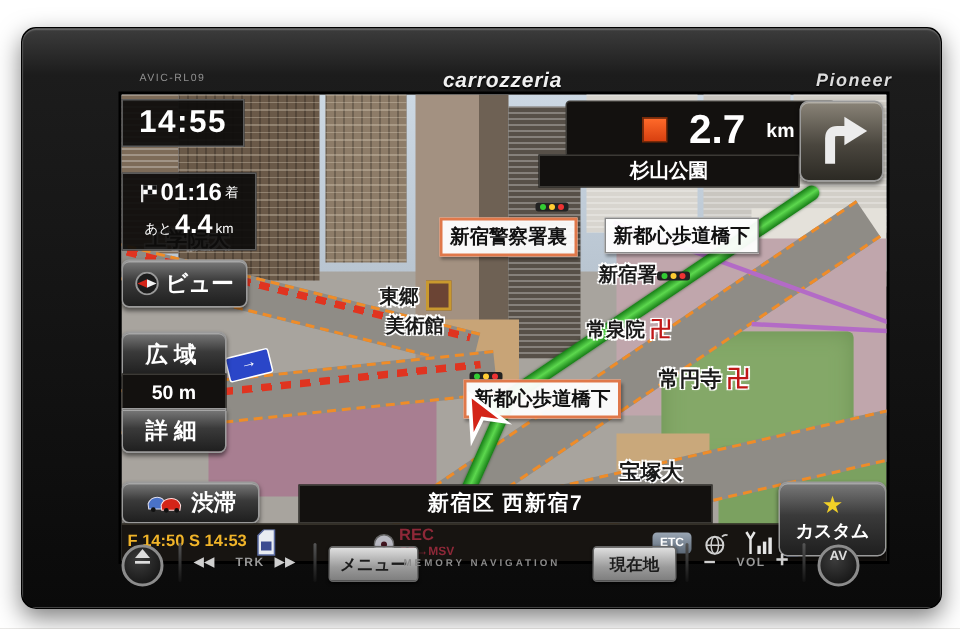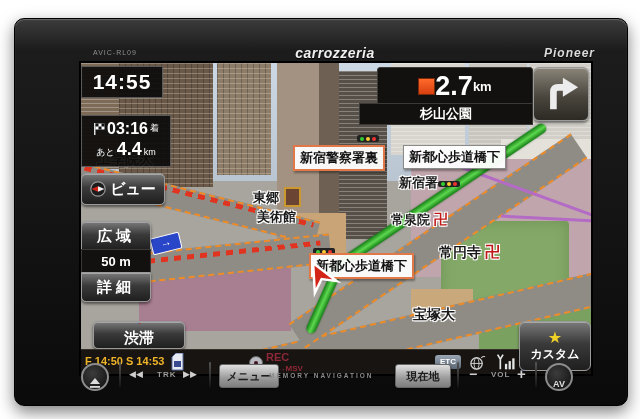--- a/index.html
+++ b/index.html
@@ -46,21 +46,21 @@
     display:flex;align-items:center;justify-content:center;font-weight:bold;}
   .blackstrip{position:absolute;background:#13110f;border:1px solid #3c3a36;color:#fff;
     display:flex;align-items:center;justify-content:center;}
   
   #statusstrip{position:absolute;left:0;top:286px;width:510px;height:25px;background:#171411;
     border-top:1px solid #343028;}
   .vics{color:#f0b429;font-weight:bold;font-size:11px;}
   
   .hwsep{position:absolute;width:2px;height:26px;background:linear-gradient(#555,#111);border-radius:1px;}
   .hwcircle{position:absolute;width:24px;height:24px;border-radius:50%;border:2px solid #8c8c8c;
-    background:radial-gradient(circle at 40% 35%,#3c3c3c,#0d0d0d);display:flex;align-items:flex-end;justify-content:center;}
+    background:radial-gradient(circle at 40% 35%,#3c3c3c,#0d0d0d);display:flex;align-items:flex-start;justify-content:center;}
   .hwsilver{position:absolute;border-radius:3px;border:1px solid #666;color:#1c1c1c;font-weight:bold;
     background:linear-gradient(180deg,#e0e0e0,#9a9a9a 60%,#7e7e7e);display:flex;align-items:center;justify-content:center;
     box-shadow:0 1px 2px rgba(0,0,0,.6);}
   .hwtxt{position:absolute;color:#cfcfcf;font-weight:bold;}
 </style>
 </head>
 <body>
 
 <div id="device">
 
@@ -150,21 +150,21 @@
 
     <div class="panel" style="left:0;top:52px;width:88px;height:46px;padding:2px 0;">
       <div style="display:flex;align-items:center;justify-content:center;gap:2px;height:21px;">
         <svg width="12" height="12" viewBox="0 0 12 12">
           <rect x="1" y="0" width="1.5" height="12" fill="#ddd"></rect>
           <rect x="2.5" y="0.5" width="9" height="6" fill="#fff"></rect>
           <rect x="2.5" y="0.5" width="3" height="3" fill="#111"></rect>
             <rect x="8.5" y="0.5" width="3" height="3" fill="#111"></rect>
             <rect x="5.5" y="3.5" width="3" height="3" fill="#111"></rect>
         </svg>
-        <span style="font-size:16px;font-weight:bold;">03:16</span>
+        <span style="font-size:16px;font-weight:bold;">01:16</span>
         <span style="font-size:9px;">着</span>
       </div>
       <div style="display:flex;align-items:baseline;justify-content:center;gap:2px;height:21px;">
         <span style="font-size:9px;">あと</span>
         <span style="font-size:18px;font-weight:bold;">4.4</span>
         <span style="font-size:9px;">km</span>
       </div>
     </div>
 
     <div class="btn3d" style="left:0;top:110px;width:82px;height:30px;font-size:15px;gap:4px;">
@@ -179,46 +179,49 @@
     <div class="btn3d" style="left:0;top:158px;width:68px;height:28px;font-size:15px;letter-spacing:4px;border-radius:5px 5px 0 0;">
       <span>広域</span>
     </div>
     <div class="blackstrip" style="left:0;top:186px;width:68px;height:23px;font-size:13px;font-weight:bold;">
       <span>50 m</span>
     </div>
     <div class="btn3d" style="left:0;top:209px;width:68px;height:28px;font-size:15px;letter-spacing:4px;border-radius:0 0 5px 5px;">
       <span>詳細</span>
     </div>
 
-    <div class="blackstrip" style="left:296px;top:4px;width:154px;height:36px;gap:0;border-radius:3px;">
+    <div class="blackstrip" style="left:296px;top:4px;width:154px;height:36px;gap:14px;border-radius:3px;padding-left:24px;">
       <span style="display:inline-block;width:15px;height:15px;background:linear-gradient(#ff6a2a,#d84010);border:1px solid #7a2a08;"></span>
       <span style="font-size:27px;font-weight:bold;">2.7</span>
       <span style="font-size:13px;font-weight:bold;">km</span>
     </div>
     <div class="blackstrip" style="left:278px;top:40px;width:172px;height:20px;font-size:13px;font-weight:bold;">
       <span>杉山公園</span>
     </div>
     <div class="btn3d" style="left:452px;top:4px;width:54px;height:52px;border-radius:6px;background:linear-gradient(180deg,#8a8478 0%,#4a463e 55%,#2c2a24 100%);">
       <svg width="38" height="38" viewBox="0 0 40 40">
         <path d="M12 36 V18 q0-5 5-5 h7" stroke="#ececec" stroke-width="7" fill="none"></path>
         <path d="M22 3 L38 13 L22 23 Z" fill="#ececec"></path>
       </svg>
     </div>
 
-    <div class="btn3d" style="left:12px;top:258px;width:90px;height:26px;font-size:15px;gap:5px;flex-direction:column;">
+    <div class="btn3d" style="left:0;top:258px;width:90px;height:26px;font-size:15px;gap:5px;">
       <svg width="26" height="14" viewBox="0 0 30 16">
         <path d="M2 9 q2-5 7-5 q5 0 6 5 l-0.5 4 h-12 Z" fill="#4a72c8" stroke="#dde" stroke-width="0.8"></path>
         <path d="M12 10 q2-5 8-5 q5 0 7 5 l-0.5 4 h-14 Z" fill="#d42418" stroke="#fdd" stroke-width="0.8"></path>
         <circle cx="6" cy="13.5" r="1.8" fill="#111"></circle>
           <circle cx="16" cy="14" r="1.8" fill="#111"></circle>
           <circle cx="24" cy="14" r="1.8" fill="#111"></circle>
       </svg>
       <span>渋滞</span>
     </div>
 
+    <div class="blackstrip" style="left:118px;top:260px;width:274px;height:24px;font-size:14px;font-weight:bold;letter-spacing:1px;">
+      <span>新宿区 西新宿7</span>
+    </div>
 
     <div id="statusstrip">
       <span class="vics abs" style="left:4px;top:5px;">F 14:50 S 14:53</span>
       <svg class="abs" style="left:90px;top:3px;" width="13" height="18" viewBox="0 0 13 18">
         <path d="M1 4 L5 0 H12 V17 H1 Z" fill="#e8ecf2" stroke="#5a6aa0"></path>
         <rect x="3" y="8" width="7" height="6" fill="#3a4a90"></rect>
       </svg>
       <div class="abs" style="left:168px;top:2px;display:flex;align-items:center;gap:3px;">
         <svg width="14" height="14" viewBox="0 0 14 14">
           <circle cx="7" cy="7" r="6.5" fill="#b9b9c2" stroke="#666"></circle>

